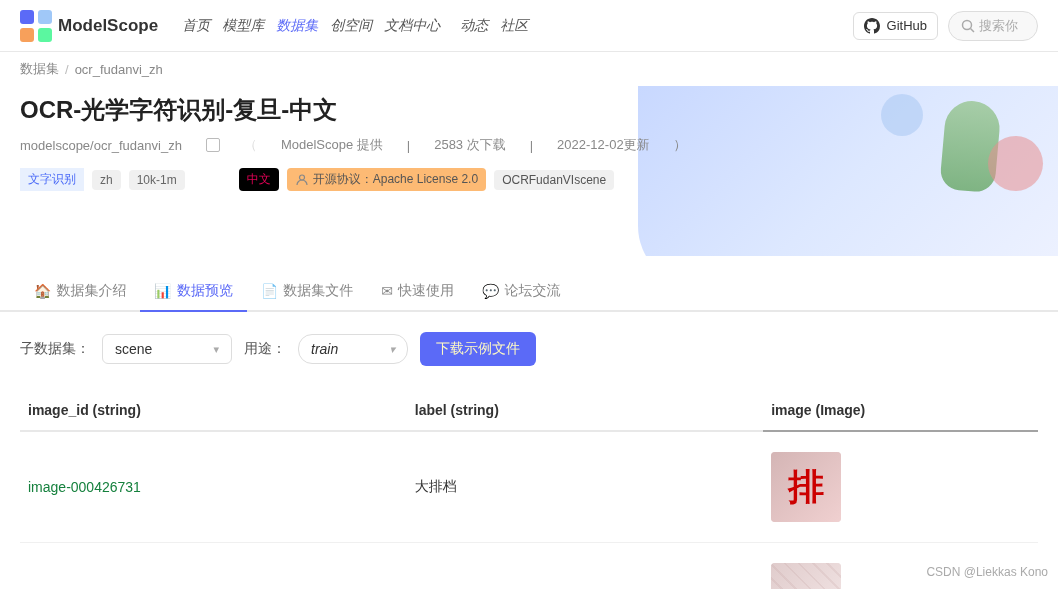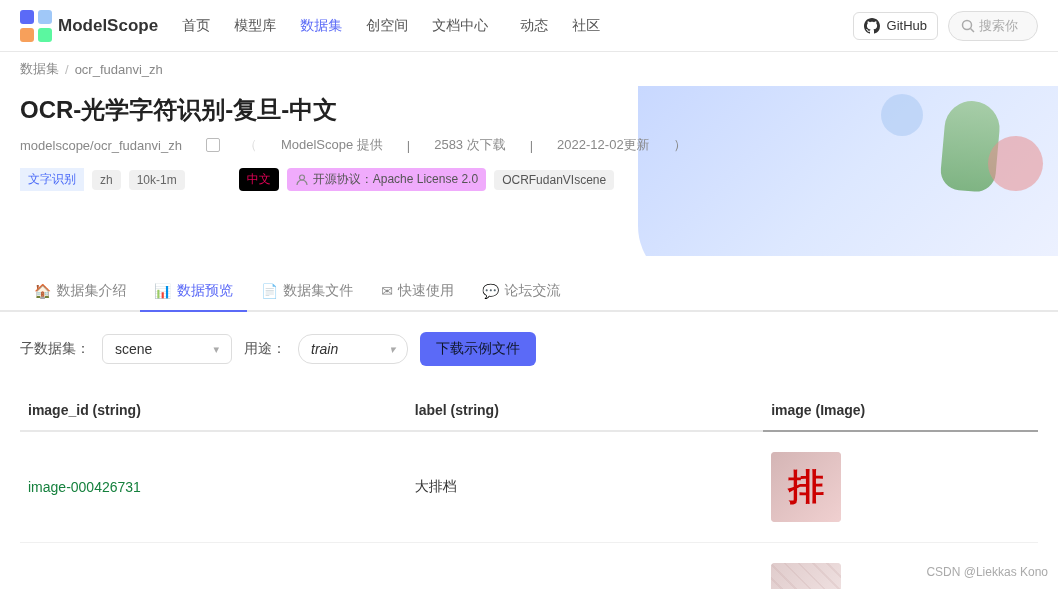--- a/index.html
+++ b/index.html
@@ -11,21 +11,21 @@
 <nav style="display:flex;align-items:center;height:52px;padding:0 20px;border-bottom:1px solid #e8e8e8;gap:0;">
   <div style="display:flex;align-items:center;gap:6px;margin-right:24px;cursor:pointer;">
     <svg width="32" height="32" viewBox="0 0 32 32">
       <rect x="0" y="0" width="14" height="14" rx="3" fill="#5b6af7"></rect>
       <rect x="18" y="0" width="14" height="14" rx="3" fill="#a0c8f8"></rect>
       <rect x="0" y="18" width="14" height="14" rx="3" fill="#f7a05b"></rect>
       <rect x="18" y="18" width="14" height="14" rx="3" fill="#5bf7a0"></rect>
     </svg>
     <span style="font-size:17px;font-weight:700;color:#333;">ModelScope</span>
   </div>
-  <div style="display:flex;align-items:center;gap:24px;flex:1;">
+  <div style="display:flex;align-items:center;gap:12px;flex:1;font-style:italic;">
     <span style="font-size:14px;color:#555;cursor:pointer;">首页</span>
     <span style="font-size:14px;color:#555;cursor:pointer;">模型库</span>
     <span style="font-size:14px;color:#5b6af7;cursor:pointer;font-weight:500;">数据集</span>
     <span style="font-size:14px;color:#555;cursor:pointer;">创空间</span>
     <span style="font-size:14px;color:#555;cursor:pointer;">文档中心</span>
     <span style="font-size:14px;color:#555;cursor:pointer;display:flex;align-items:center;gap:2px;margin-left:8px;">动态</span>
     <span style="font-size:14px;color:#555;cursor:pointer;display:flex;align-items:center;gap:2px;">社区</span>
   </div>
   <div style="display:flex;align-items:center;gap:10px;">
     <div style="display:flex;align-items:center;gap:7px;border:1px solid #ddd;border-radius:6px;padding:5px 10px;font-size:13px;cursor:pointer;">
@@ -68,21 +68,21 @@
       <span>2583 次下载</span>
       <span>|</span>
       <span>2022-12-02更新</span>
       <span>）</span>
     </div>
     <div style="display:flex;align-items:center;gap:8px;flex-wrap:wrap;">
       <span style="background:#e8f0fe;color:#4a6af7;border-radius:0;font-size:12px;padding:3px 8px;cursor:pointer;">文字识别</span>
       <span style="background:#f0f0f0;color:#666;border-radius:4px;font-size:12px;padding:3px 8px;cursor:pointer;">zh</span>
       <span style="background:#f0f0f0;color:#666;border-radius:4px;font-size:12px;padding:3px 8px;cursor:pointer;">10k-1m</span>
       <span style="background:#000000;color:#e00055;border-radius:4px;font-size:12px;padding:3px 8px;cursor:pointer;margin-left:46px;">中文</span>
-      <span style="display:inline-flex;align-items:center;gap:4px;font-size:12px;color:#555;background:#f0abfc;border-radius:4px;padding:3px 8px;">
+      <span style="display:inline-flex;align-items:center;gap:4px;font-size:12px;color:#555;background:#fdba74;border-radius:4px;padding:3px 8px;">
         <svg width="14" height="14" viewBox="0 0 14 14" fill="none" stroke="#888" stroke-width="1.2">
             <circle cx="7" cy="4.5" r="2.5"></circle>
             <path d="M2 12c0-2.76 2.24-5 5-5s5 2.24 5 5"></path>
           </svg>
         <span>开源协议：Apache License 2.0</span>
       </span>
       <span style="background:#f0f0f0;color:#555;border-radius:4px;font-size:12px;padding:3px 8px;cursor:pointer;">OCRFudanVIscene</span>
     </div>
   </div>
 </div>
@@ -116,21 +116,21 @@
     <span style="font-size:14px;color:#555;">子数据集：</span>
     <div style="display:flex;align-items:center;border:1px solid #ddd;border-radius:6px;padding:6px 12px;font-size:14px;color:#333;min-width:130px;cursor:pointer;background:#fff;gap:8px;">
       <span style="flex:1;">scene</span>
       <span style="color:#aaa;font-size:11px;">▾</span>
     </div>
     <span style="font-size:14px;color:#555;">用途：</span>
     <div style="display:flex;align-items:center;border:1px solid #ddd;border-radius:14px;padding:6px 12px;font-size:14px;color:#333;min-width:110px;cursor:pointer;background:#fff;gap:12px;font-style:italic;">
       <span style="flex:1;">train</span>
       <span style="color:#aaa;font-size:11px;">▾</span>
     </div>
-    <button style="background:#5b6af7;color:#0f172a;border:none;border-radius:6px;padding:8px 16px;font-size:14px;cursor:pointer;">下载示例文件</button>
+    <button style="background:#5b6af7;color:#fef9c3;border:none;border-radius:6px;padding:8px 16px;font-size:14px;cursor:pointer;">下载示例文件</button>
   </div>
 
   <table style="width:100%;border-collapse:collapse;">
     <thead>
       <tr>
         <th style="text-align:left;padding:12px 8px;font-size:14px;font-weight:600;color:#333;border-bottom:2px solid #e8e8e8;width:38%;">image_id (string)</th>
         <th style="text-align:left;padding:12px 8px;font-size:14px;font-weight:600;color:#333;border-bottom:2px solid #e8e8e8;width:35%;">label (string)</th>
         <th style="text-align:left;padding:12px 8px;font-size:14px;font-weight:600;color:#333;border-bottom:2px solid #a3a3a3;width:27%;">image (Image)</th>
       </tr>
     </thead>

